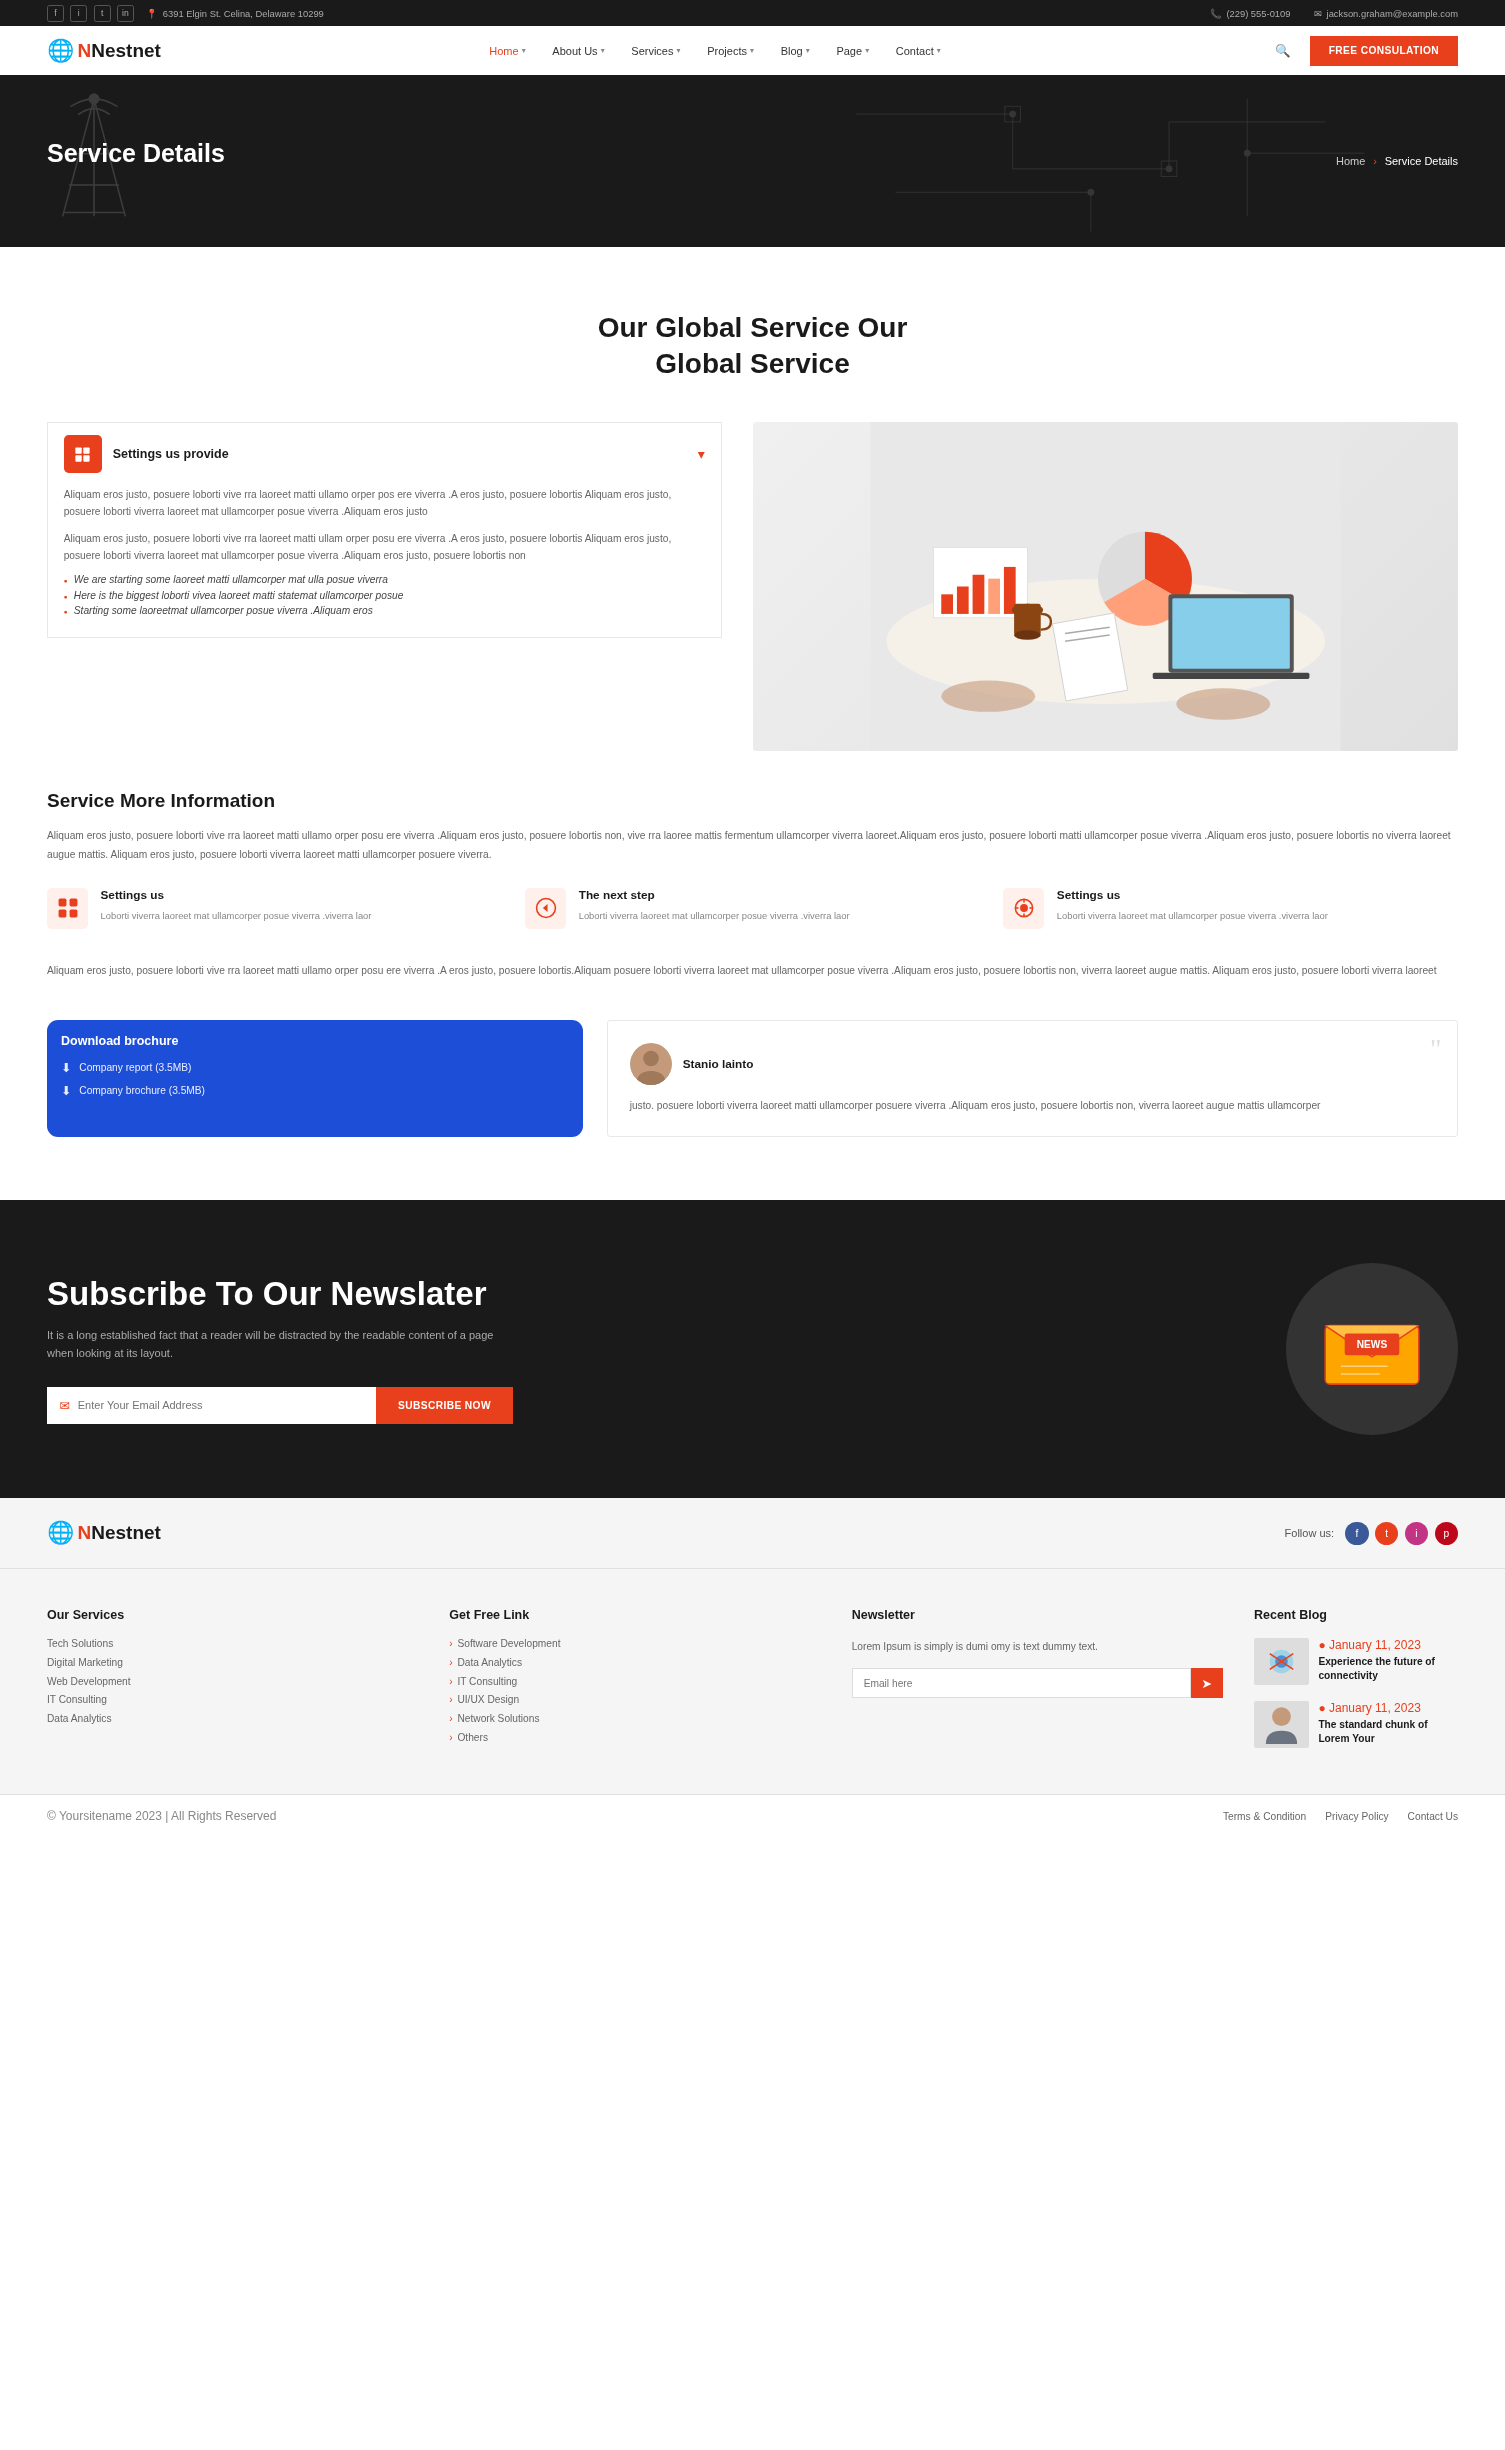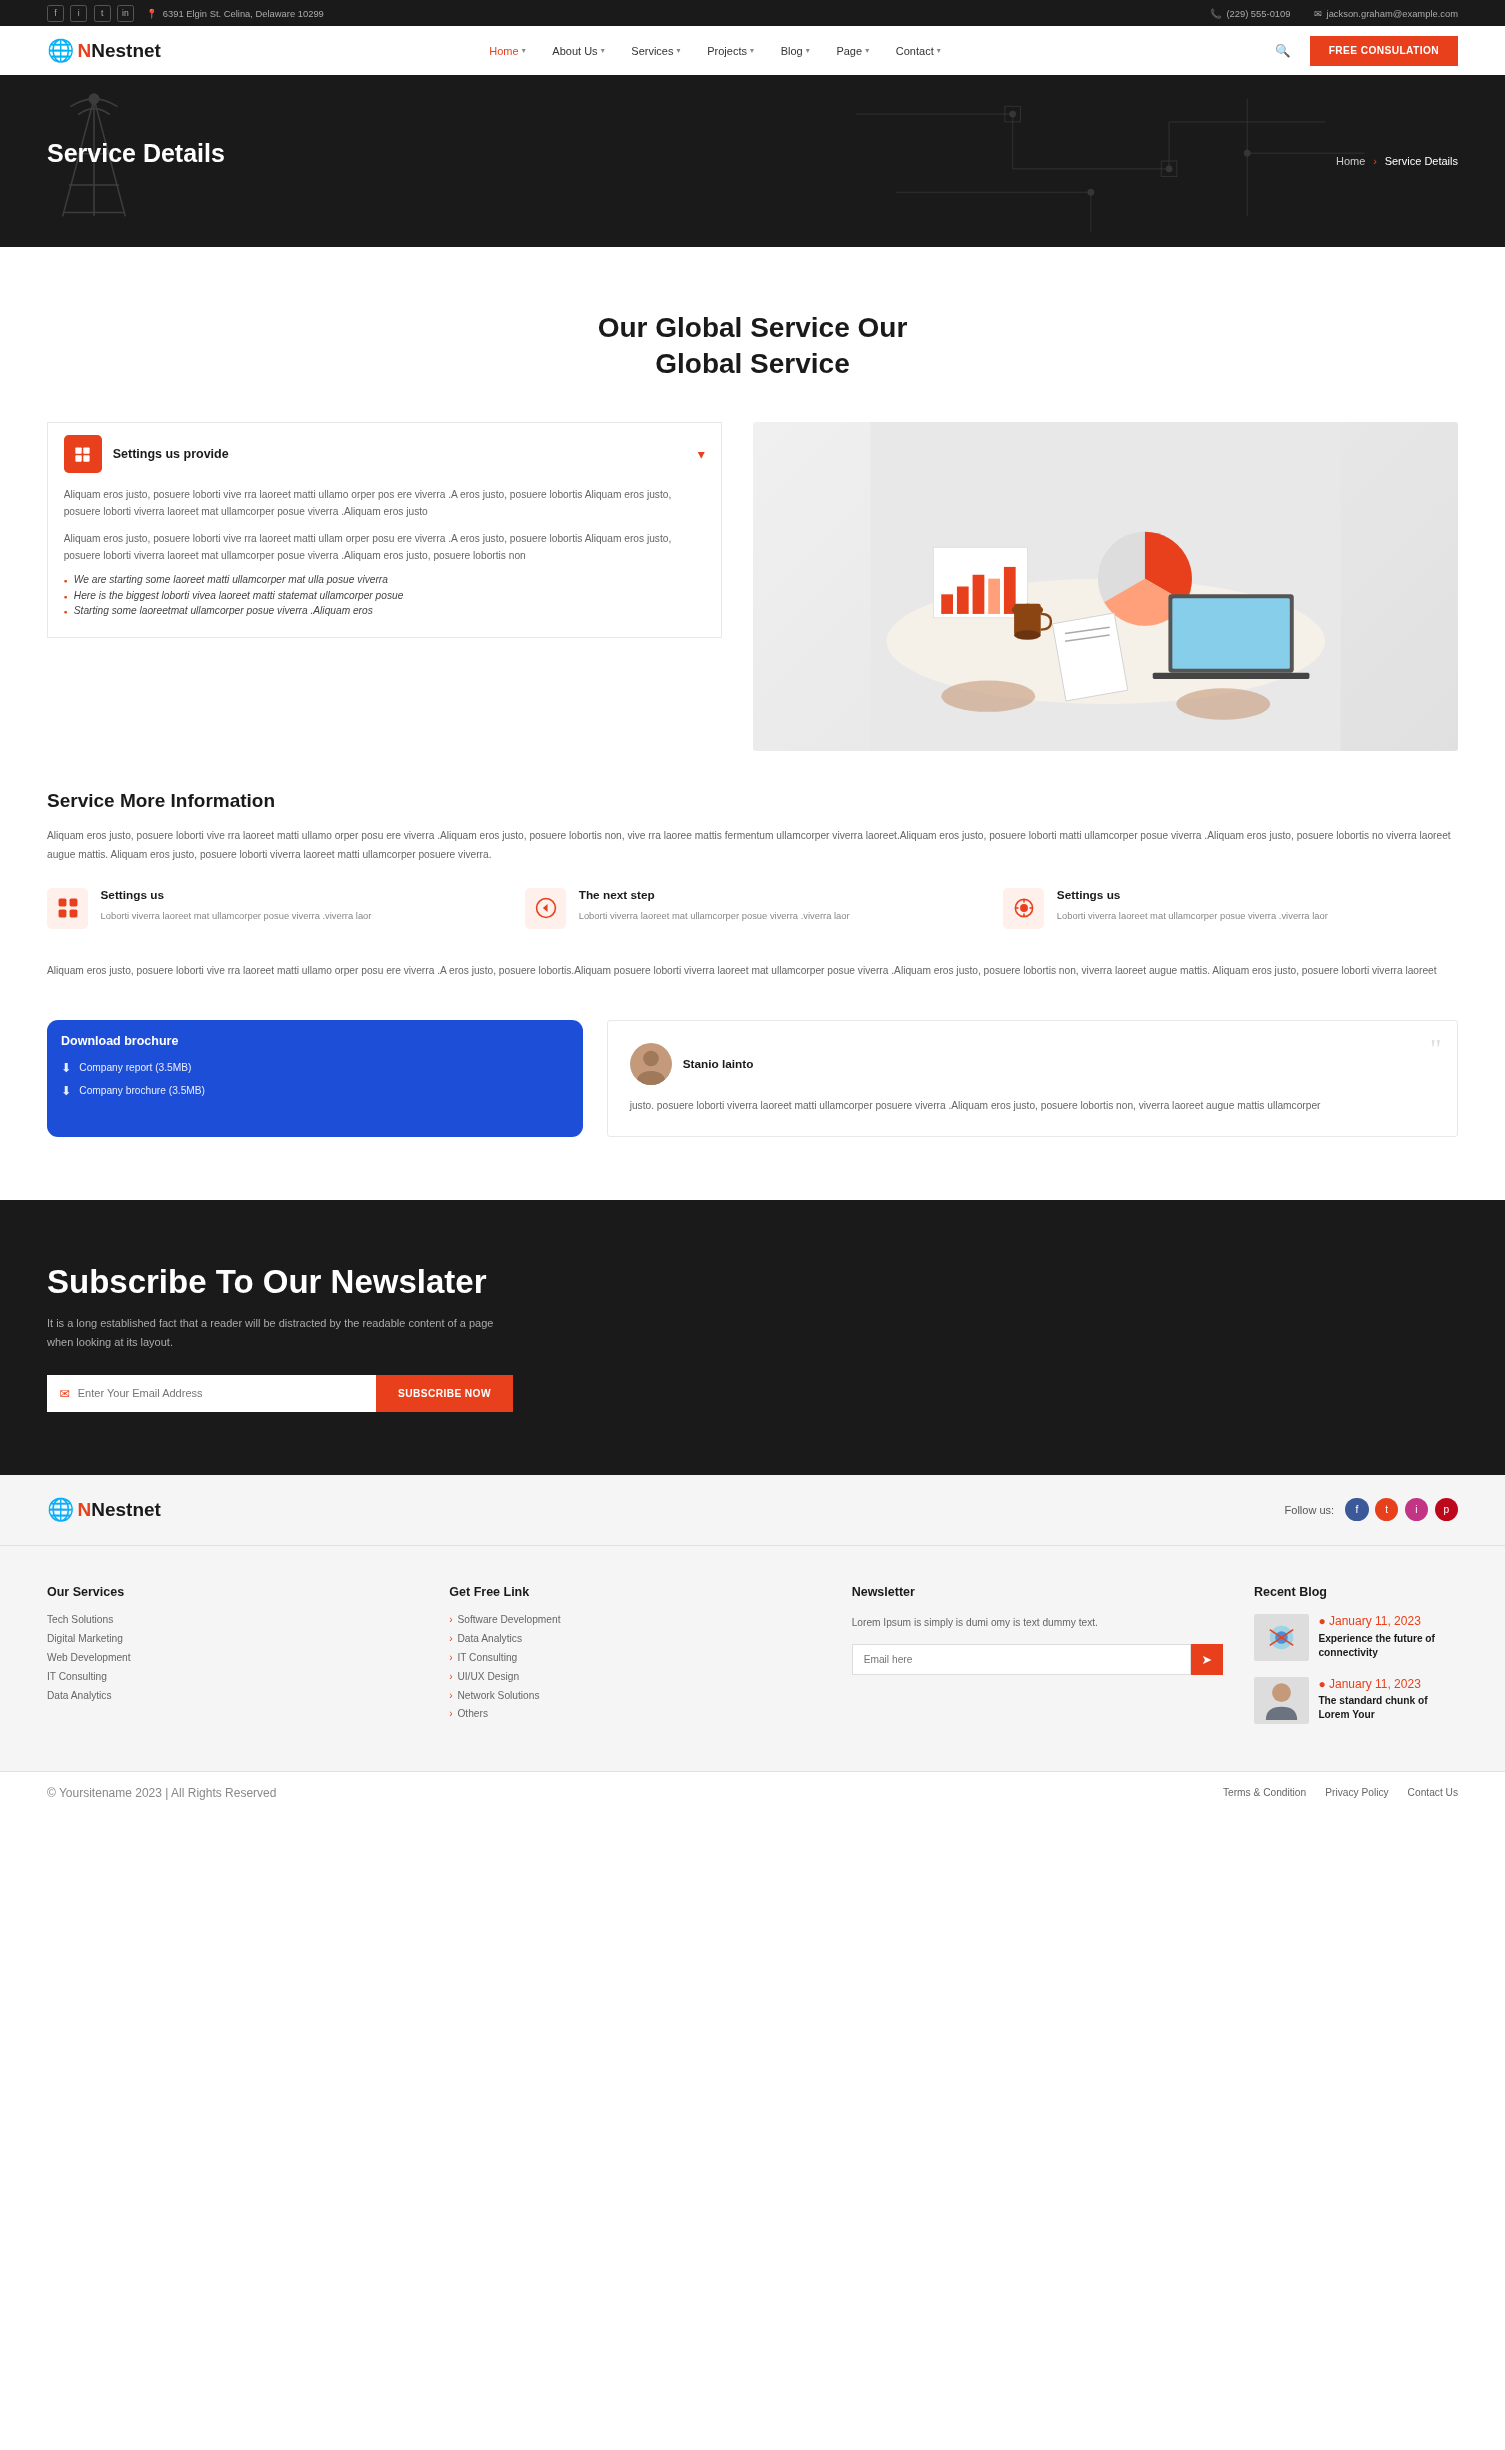--- a/index.html
+++ b/index.html
@@ -377,20 +377,38 @@
     <h2 class="newsletter-title">Subscribe To Our Newslater</h2>
     <p class="newsletter-desc">It is a long established fact that a reader will be distracted by the readable content of a page when looking at its layout.</p>
     <div class="newsletter-form">
       <div class="newsletter-input-wrap">
         <span class="mail-icon">✉</span>
         <input class="newsletter-input" type="email" placeholder="Enter Your Email Address" style="">
       </div>
       <button class="newsletter-btn">SUBSCRIBE NOW</button>
     </div>
   </div>
+  <div class="newsletter-right">
+    <div style="position:relative; width:172px; height:172px;">
+      <div style="width:172px; height:172px; background:#333; border-radius:50%; display:flex; align-items:center; justify-content:center;">
+
+        <svg width="102" height="78" viewBox="0 0 130 100" xmlns="http://www.w3.org/2000/svg" style="font-size:14px">
+          <rect x="5" y="20" width="120" height="75" fill="#ffa500" rx="6"></rect>
+          <rect x="5" y="20" width="120" height="75" fill="none" stroke="#e8401c" stroke-width="2" rx="6"></rect>
+          <path d="M5 20 L65 60 L125 20" fill="#ffbe44" stroke="#e8401c" stroke-width="2"></path>
+
+          <rect x="30" y="30" width="70" height="28" fill="#e8401c" rx="3"></rect>
+          <text x="65" y="49" text-anchor="middle" fill="#fff" font-size="13" font-weight="bold" font-family="Arial">NEWS</text>
+
+          <line x1="25" y1="72" x2="85" y2="72" stroke="#fff" stroke-width="2" opacity="0.5"></line>
+          <line x1="25" y1="82" x2="75" y2="82" stroke="#fff" stroke-width="2" opacity="0.5"></line>
+        </svg>
+      </div>
+    </div>
+  </div>
 </div>
 
 <div class="footer-logo-bar">
   <div class="footer-logo">
     <span style="color:#e8401c; font-size:22px;">🌐</span>
     <span><span style="color:#e8401c">N</span><span>Nestnet</span></span>
   </div>
   <div class="footer-follow">
     <span>Follow us:</span>
     <div class="footer-social">

